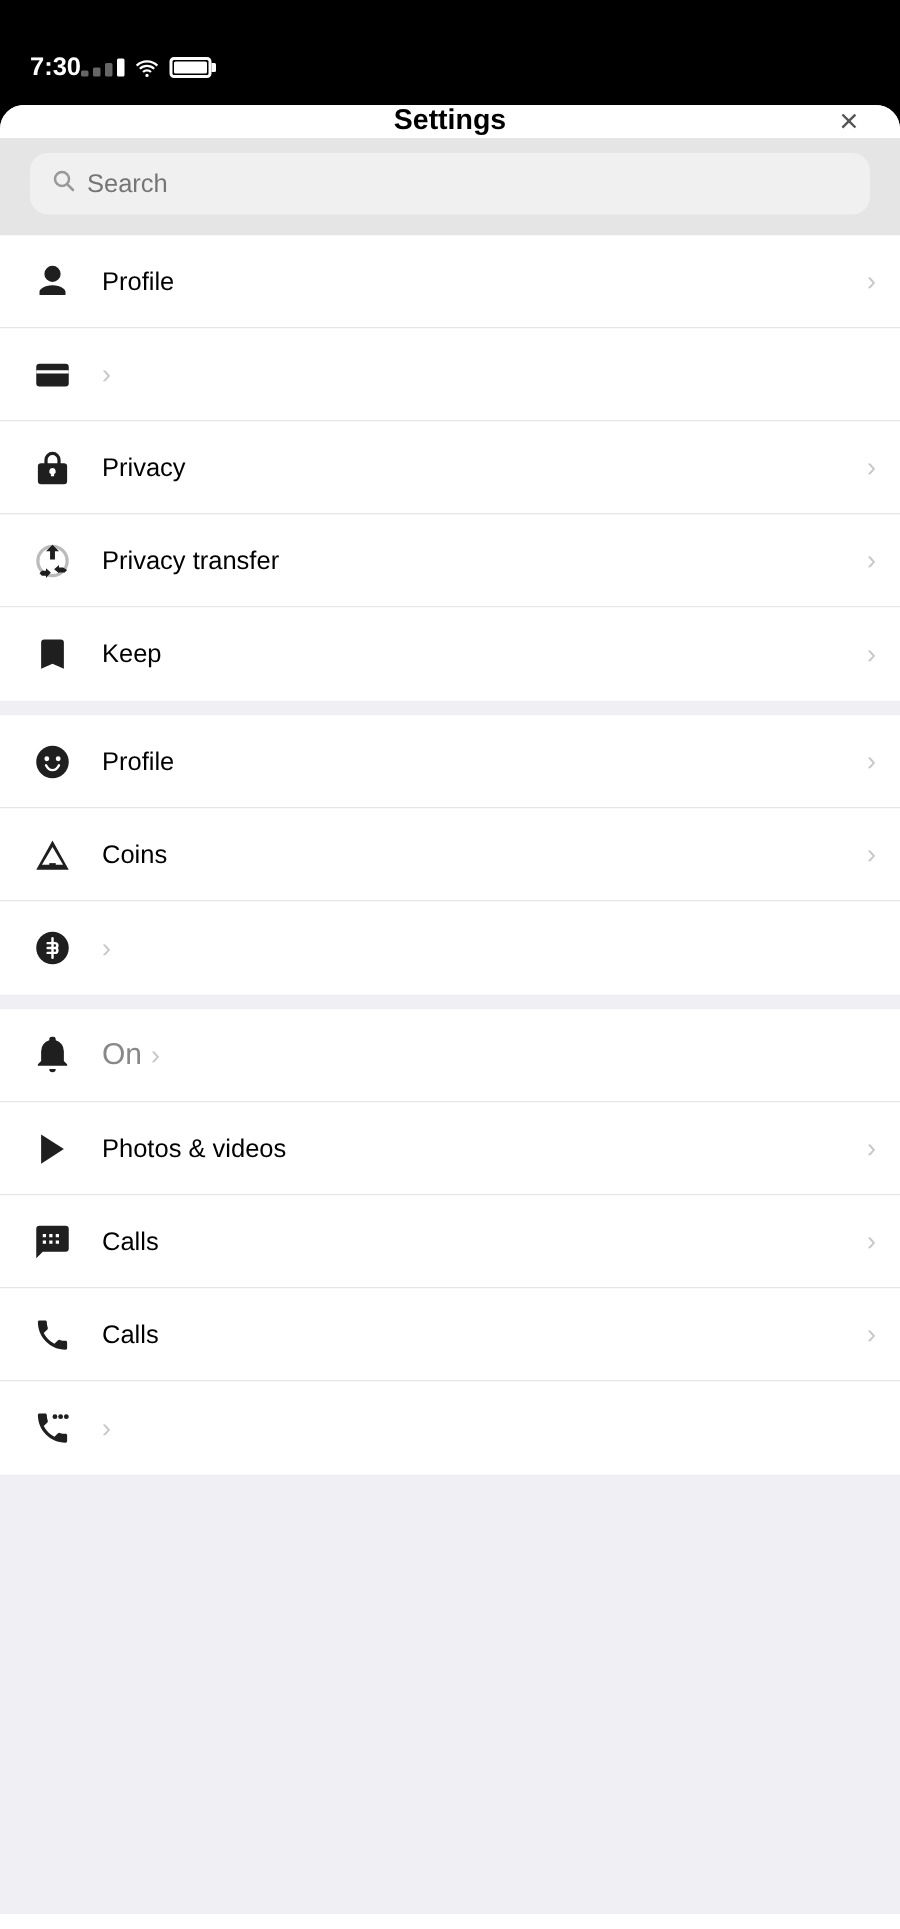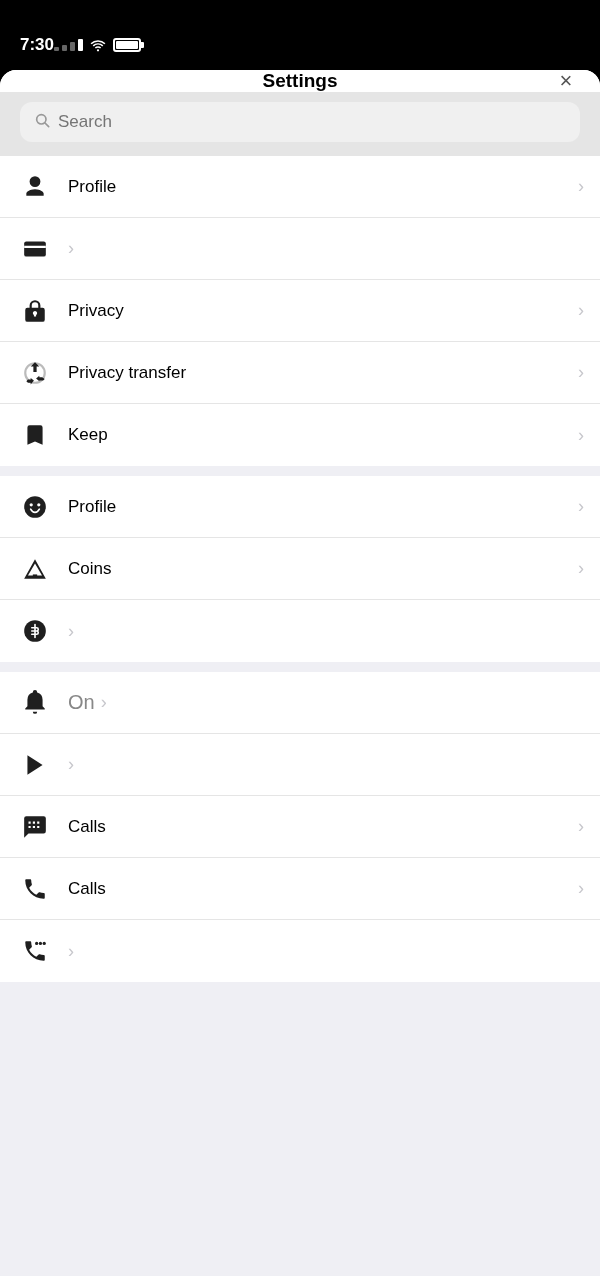--- a/index.html
+++ b/index.html
@@ -368,20 +368,21 @@
         <span class="item-value">On</span>
         <span class="chevron">›</span>
       </div>
 
       <div class="settings-item">
         <div class="item-icon">
           <svg viewBox="0 0 24 24">
               <polygon points="5,3 19,12 5,21" fill="#1f1f1f"></polygon>
             </svg>
         </div>
+        <span class="item-label">Photos &amp; videos</span>
         <span class="chevron">›</span>
       </div>
 
       <div class="settings-item">
         <div class="item-icon">
           <svg viewBox="0 0 24 24">
               <path d="M20 2H4a2 2 0 0 0-2 2v18l4-4h14a2 2 0 0 0 2-2V4a2 2 0 0 0-2-2zM8 13H6v-2h2v2zm0-4H6V7h2v2zm4 4h-2v-2h2v2zm0-4h-2V7h2v2zm4 4h-2v-2h2v2zm0-4h-2V7h2v2z"></path>
             </svg>
         </div>
         <span class="item-label">Calls</span>

